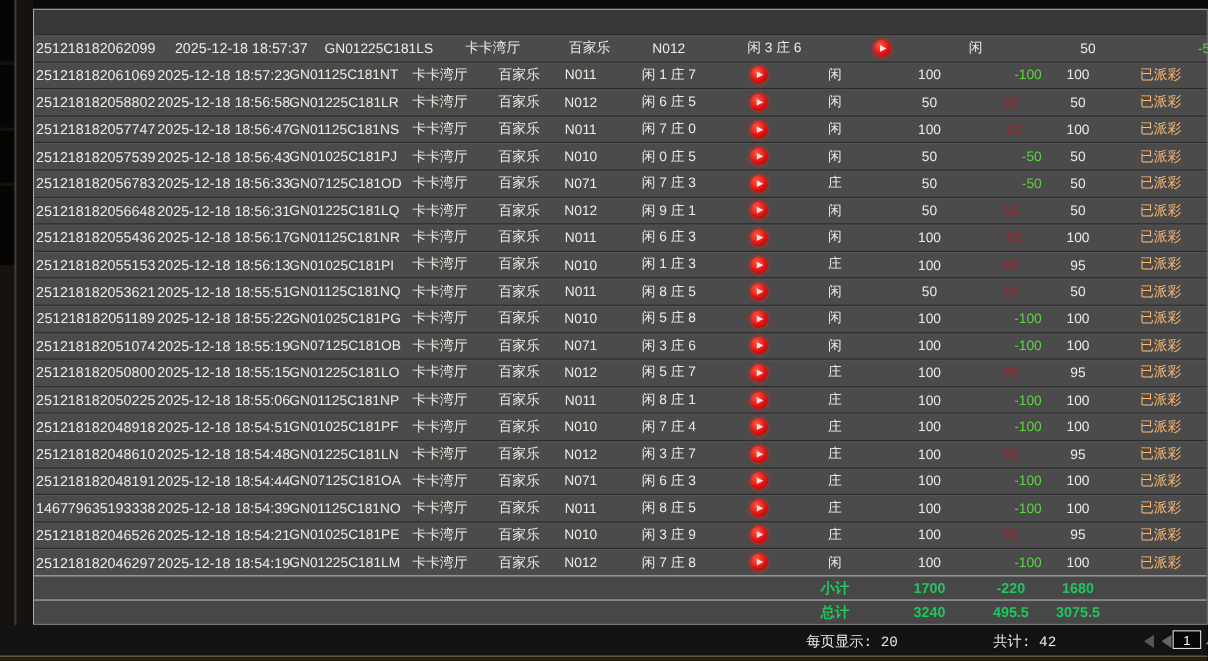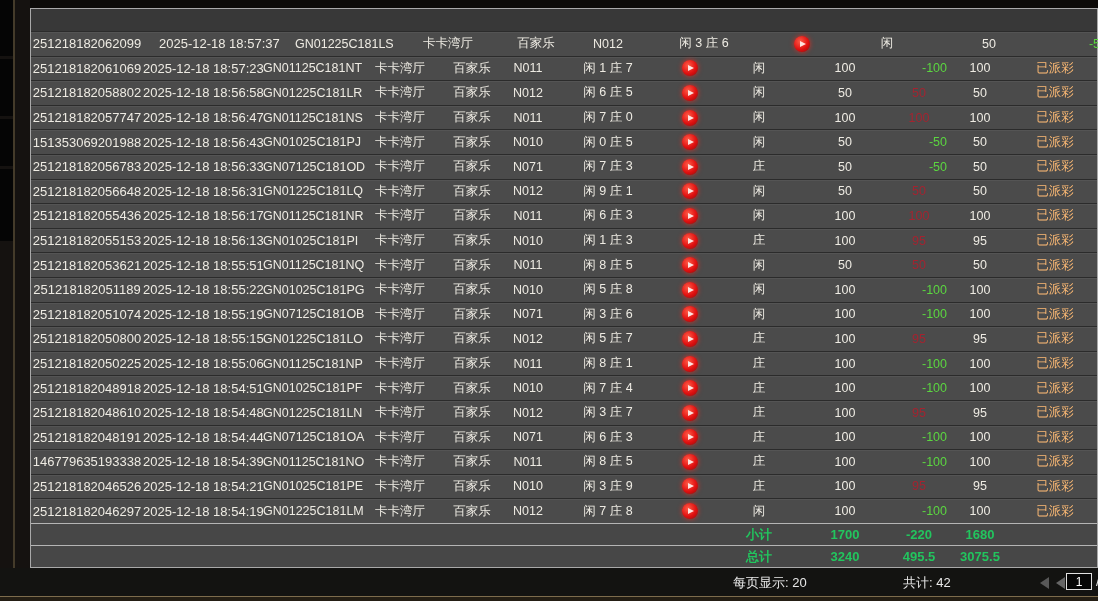--- a/index.html
+++ b/index.html
@@ -61,21 +61,21 @@
     border-left:6px solid #ffe2de;
     border-top:3.5px solid transparent;
     border-bottom:3.5px solid transparent;
   }
 
   
   .footer-bar {
     position:absolute; left:0; top:568px; width:1098px; height:28px;
     background:#131311; color:#e8e8e8; font-size:13px;
   }
-  .footer-bar span { position:absolute; top:6px; white-space:nowrap; }
+  .footer-bar span { position:absolute; top:6px; white-space:nowrap;font-family:Liberation Mono, monospace; }
   .per-page   { left:733px; }
   .total-count{ left:903px; }
   .pg-arrow {
     position:absolute; top:9px; width:0; height:0; cursor:pointer;
     border-top:6px solid transparent; border-bottom:6px solid transparent;
   }
   .pg-first { left:1040px; border-right:9px solid #585858; }
   .pg-prev  { left:1056px; border-right:9px solid #666666; }
   .page-input {
     position:absolute; left:1066px; top:5px; width:26px; height:17px;
@@ -189,21 +189,21 @@
               <div class="play-tri"></div>
             </div>
           </div>
           <div class="cell">闲</div>
           <div class="cell">100</div>
           <div class="cell red">100</div>
           <div class="cell">100</div>
           <div class="cell status">已派彩</div>
         </div>
         <div class="t-row grid">
-          <div class="cell num">151353069201988</div>
+          <div class="cell num">251218182057539</div>
           <div class="cell num">2025-12-18 18:56:43</div>
           <div class="cell">GN01025C181PJ</div>
           <div class="cell">卡卡湾厅</div>
           <div class="cell">百家乐</div>
           <div class="cell">N010</div>
           <div class="cell">闲 0 庄 5</div>
           <div class="cell">
             <div class="play-btn">
               <div class="play-tri"></div>
             </div>

